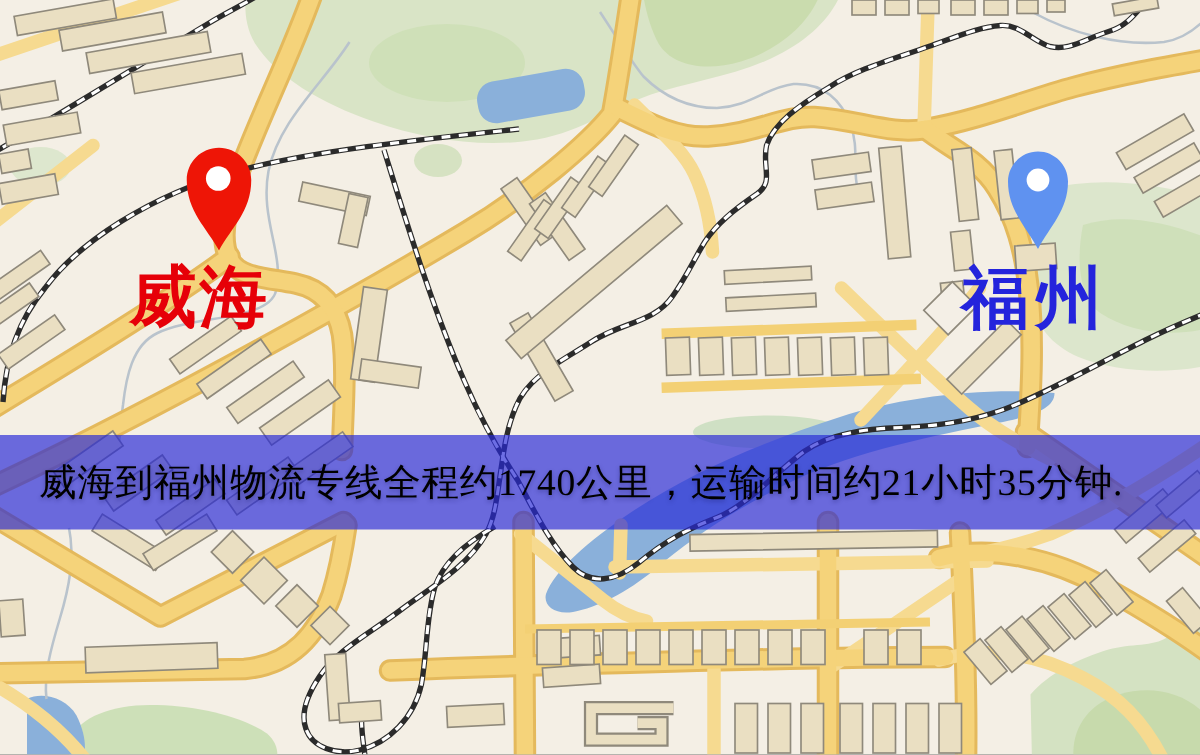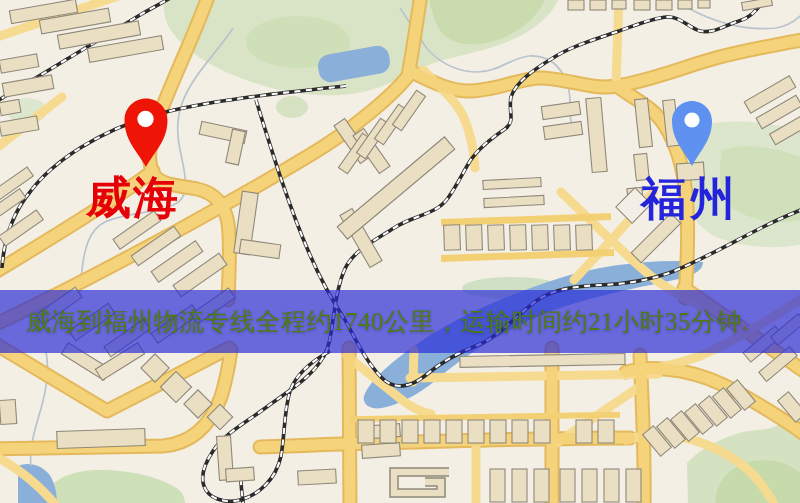--- a/index.html
+++ b/index.html
@@ -299,16 +299,16 @@
     <g>
       <path d="M692,166 C684,151 672,140 672,121 C672,110 681,101 692,101 C703,101 712,110 712,121 C712,140 700,151 692,166 Z" fill="#5f92f0"></path>
       <circle cx="692" cy="120" r="7.6" fill="#ffffff"></circle>
     </g>
   </svg>
 
   <div class="city-label origin" style="color: rgb(230, 0, 8);">威海</div>
   <div class="city-label dest" style="color: rgb(36, 36, 220);">福州</div>
 
   <div class="route-banner" style="background: rgba(40, 42, 215, 0.68);">
-    <span style="color: #4d7c0f;">威海到福州物流专线全程约1740公里，运输时间约21小时35分钟.</span>
+    <span style="color: #000000;">威海到福州物流专线全程约1740公里，运输时间约21小时35分钟.</span>
   </div>
 
 </div>
 
 </body></html>

